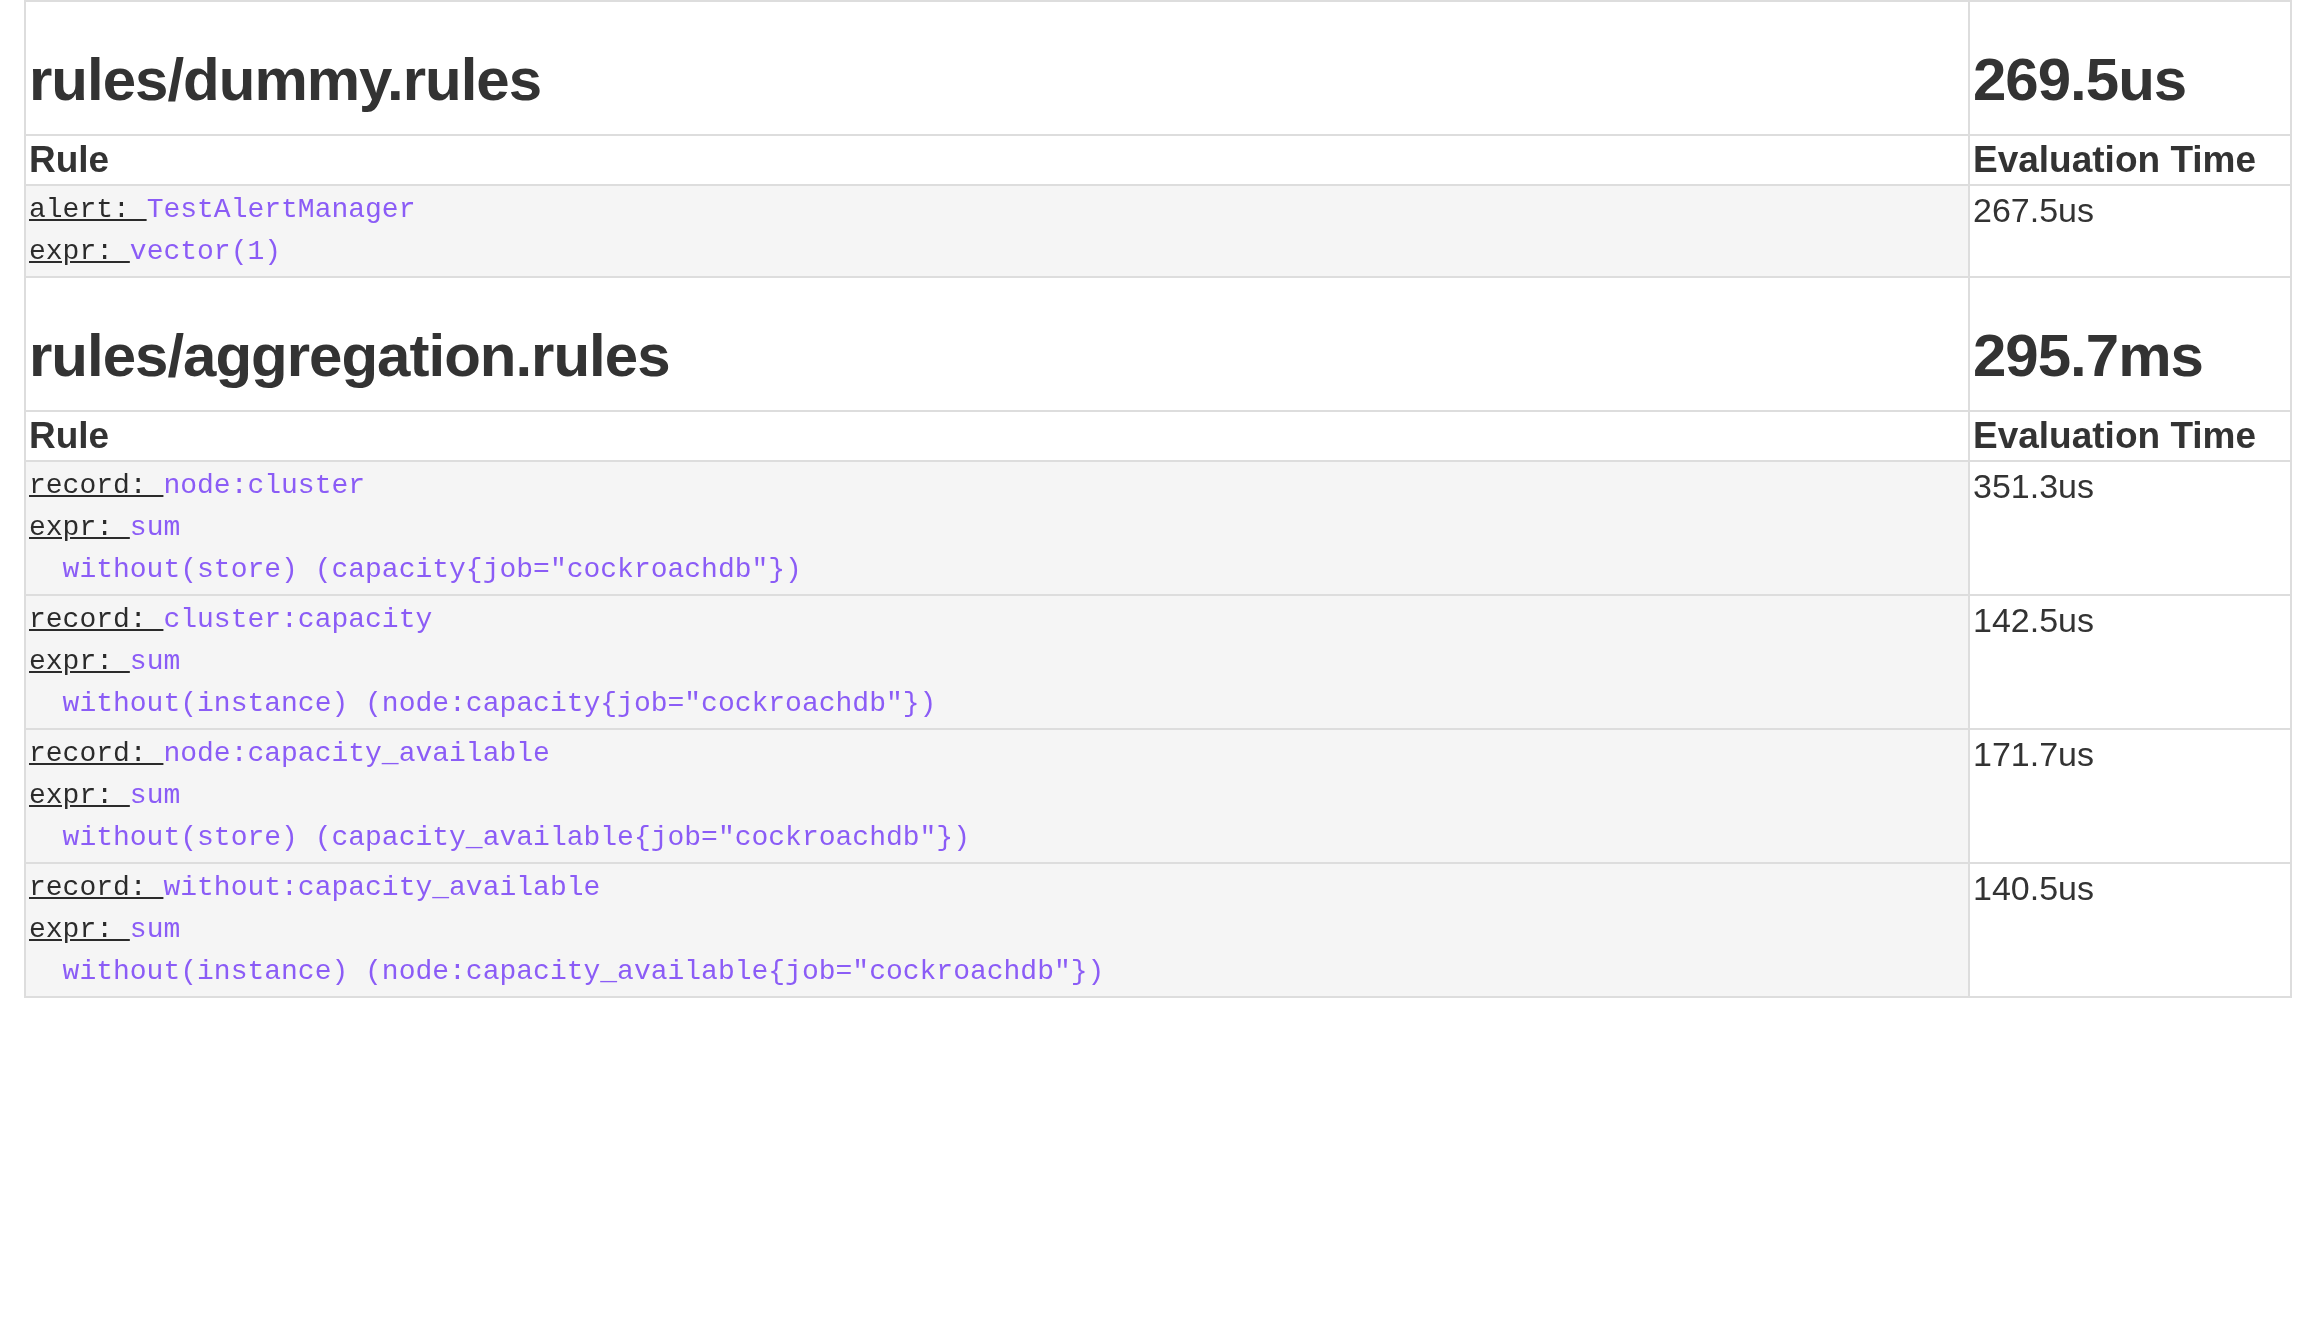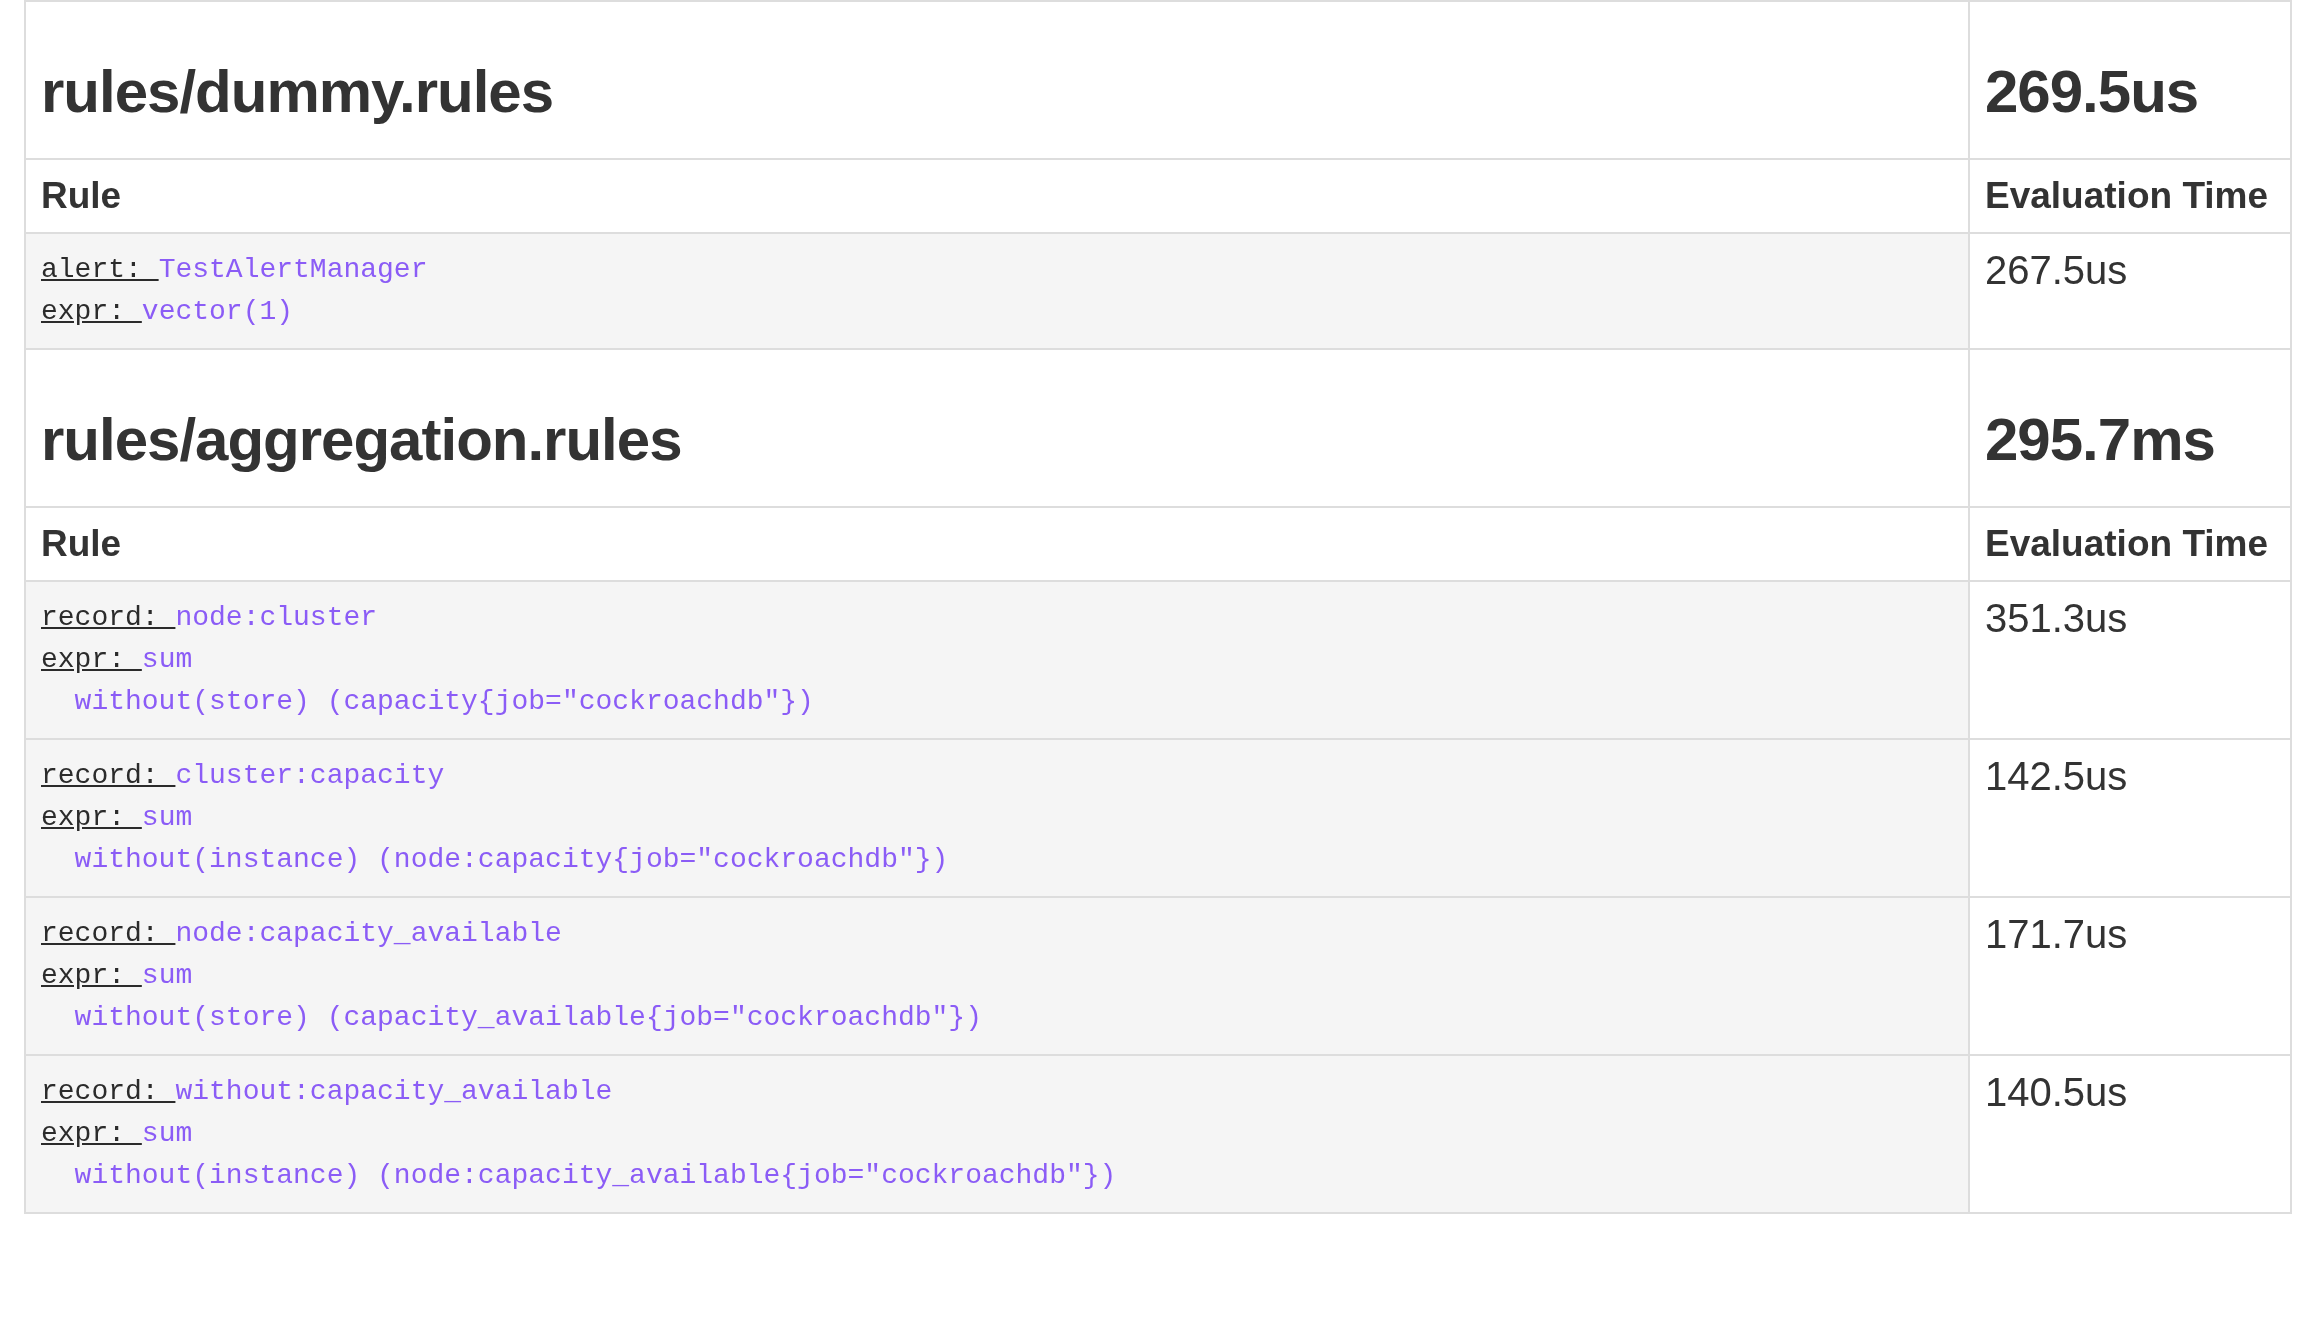--- a/index.html
+++ b/index.html
@@ -24,21 +24,21 @@
     margin: 24px 0 20px 0;
   }
   table.rules-table {
     width: 100%;
     border-collapse: collapse;
     table-layout: fixed;
   }
   table.rules-table td {
     border: 2px solid #dddddd;
     vertical-align: top;
-    padding: 15px;
+    padding: 3px;
   }
   td.group-cell {
     padding: 16px;
     background: #ffffff;
   }
   .group-title, .group-time {
     margin: 42px 0 18px 0;
     font-size: 60px;
     line-height: 66px;
     letter-spacing: -1px;
@@ -70,21 +70,21 @@
     color: #2b2b2b;
     text-decoration: underline;
   }
   code.rule-code a.lnk {
     color: #8b5cf6;
     text-decoration: none;
     cursor: pointer;
   }
   td.time-cell {
     padding: 14px 16px;
-    font-size: 40px;
+    font-size: 34px;
     line-height: 42px;
     color: #333333;
     background: #ffffff;
   }
 </style>
 </head>
 <body>
 
 <div class="container">
   <table class="rules-table">

